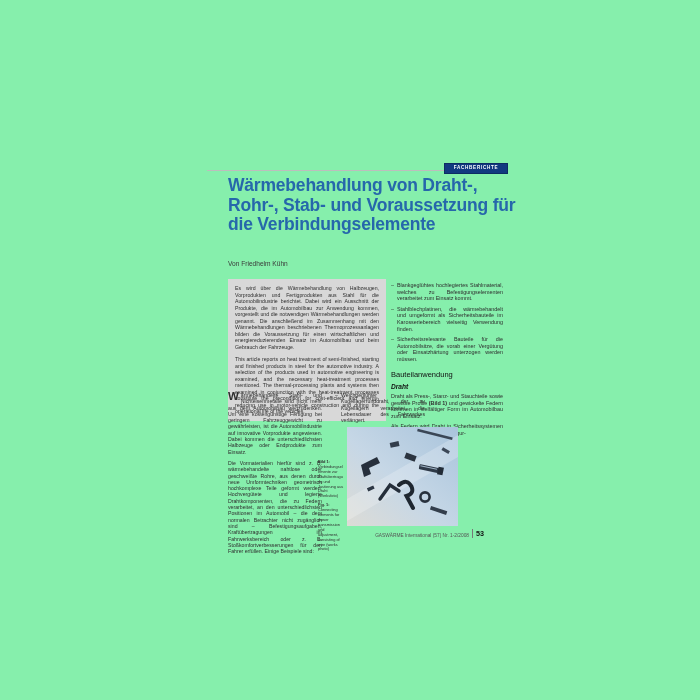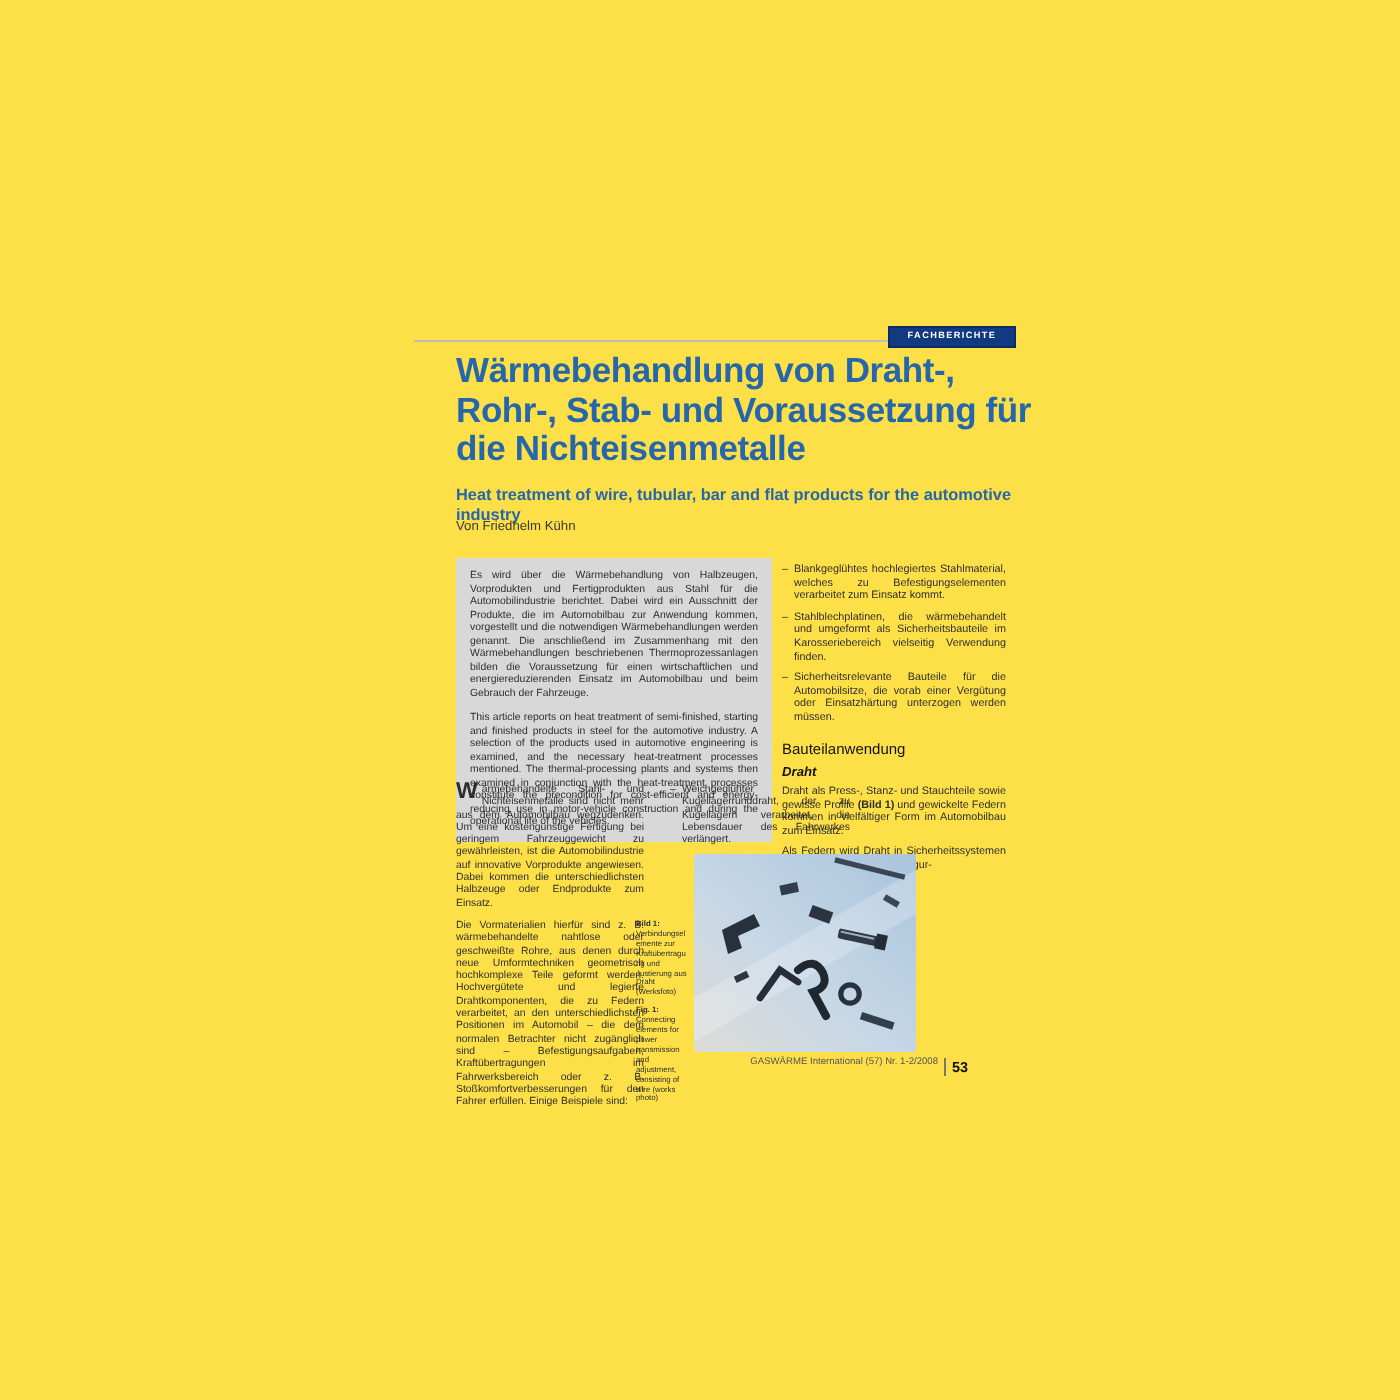--- a/index.html
+++ b/index.html
@@ -1,17 +1,17 @@
 <!DOCTYPE html>
 <html><head>
 <meta charset="utf-8">
 <style>
   html,body{margin:0;padding:0;background:#ffffff;}
   .canvas{
-    position:relative;width:700px;height:700px;background:#fde047;
+    position:relative;width:700px;height:700px;background:#86efac;
     font-family:"Liberation Sans",sans-serif;color:#222;overflow:hidden;
   }
   .rule{position:absolute;left:207px;top:170px;width:237px;height:1px;background:#bdbdbd;}
   .badge{
     position:absolute;left:444px;top:163px;width:64px;height:11px;
     background:#123a80;display:flex;align-items:center;justify-content:center;
     box-shadow:0 0 0 1px #0d2c63 inset;
   }
   .badge span{
     color:#ffffff;font-size:4.6px;font-weight:bold;letter-spacing:0.7px;
@@ -50,44 +50,43 @@
     float:left;font-size:11.5px;line-height:9.5px;padding:0 2px 0 0;
     font-weight:bold;color:#2e2e2e;
   }
   .col2{position:absolute;left:335px;top:392px;width:90px;}
   .col2 .bullet{font-size:5.2px;line-height:6.3px;}
   .caption{position:absolute;left:318px;top:460px;width:26px;font-size:3.9px;line-height:4.9px;color:#2e2e2e;overflow-wrap:anywhere;}
   .caption p{margin:0 0 4px 0;}
   .caption .cap-label{font-weight:bold;display:block;}
   .photo{position:absolute;left:347px;top:427px;width:111px;height:99px;display:block;}
   .footer{
-    position:absolute;top:529px;right:216px;display:flex;align-items:flex-start;gap:3px;
+    position:absolute;top:529px;right:216px;display:flex;align-items:flex-end;gap:3px;
   }
   .footer .fjournal{font-size:4.8px;color:#555;}
   .footer .fdiv{width:1px;height:9px;background:#777;}
   .footer .fpage{font-size:7.2px;font-weight:bold;color:#111;}
 </style>
 </head>
 <body>
 
 <div class="canvas">
 
   <div class="rule"></div>
 
   <div class="badge">
     <span>Fachberichte</span>
   </div>
 
   <h1 class="title">
     <span>Wärmebehandlung von Draht-,</span>
     <span>Rohr-, Stab- und Voraussetzung für</span>
-    <span>die Nichteisenmetalle</span>
+    <span>die Verbindungselemente</span>
   </h1>
 
-  <div class="subtitle">Heat treatment of wire, tubular, bar and flat products for the automotive industry</div>
 
   <div class="author">Von Friedhelm Kühn</div>
 
   <div class="abstract">
     <p>Es wird über die Wärmebehandlung von Halbzeugen, Vorprodukten und Fertigprodukten aus Stahl für die Automobilindustrie berichtet. Dabei wird ein Ausschnitt der Produkte, die im Automobilbau zur Anwendung kommen, vorgestellt und die notwendigen Wärmebehandlungen werden genannt. Die anschließend im Zusammenhang mit den Wärmebehandlungen beschriebenen Thermoprozessanlagen bilden die Voraussetzung für einen wirtschaftlichen und energiereduzierenden Einsatz im Automobilbau und beim Gebrauch der Fahrzeuge.</p>
     <p>This article reports on heat treatment of semi-finished, starting and finished products in steel for the automotive industry. A selection of the products used in automotive engineering is examined, and the necessary heat-treatment processes mentioned. The thermal-processing plants and systems then examined in conjunction with the heat-treatment processes constitute the precondition for cost-efficient and energy-reducing use in motor-vehicle construction and during the operational life of the vehicles.</p>
   </div>
 
   <div class="colright">
     <div class="bullet">

